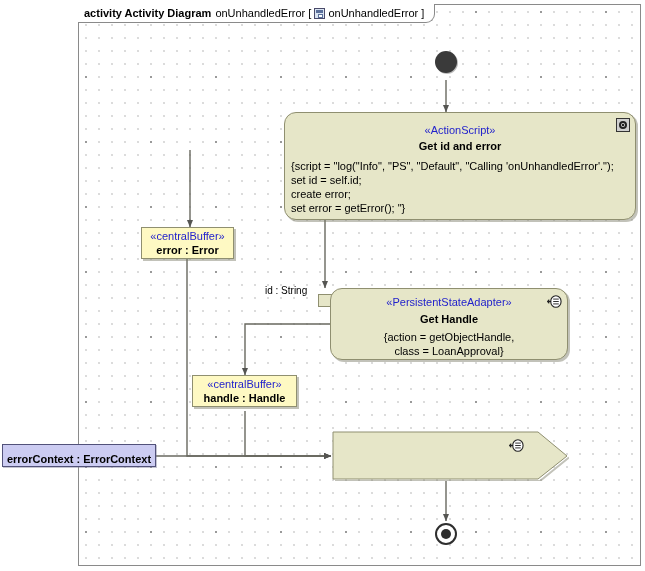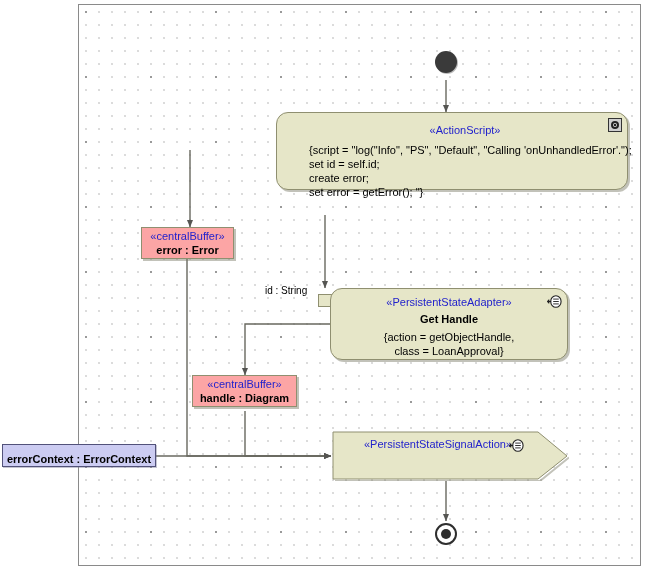--- a/index.html
+++ b/index.html
@@ -62,21 +62,21 @@
   
   .node{position:absolute;box-sizing:border-box;}
 
   .action{
     background:#e6e6c8;
     border:1px solid #8f8f70;
     border-radius:12px;
     box-shadow:2px 2px 0 rgba(120,120,100,0.45);
   }
   .buffer{
-    background:#fca5a5;
+    background:#fef9c3;
     border:1px solid #8f8f70;
     box-shadow:2px 2px 0 rgba(120,120,100,0.45);
     text-align:center;
   }
   .pinnode{
     background:#ccccf2;
     border:1px solid #52527a;
     box-shadow:1px 1px 0 rgba(110,110,140,0.4);
     display:flex;align-items:flex-end;justify-content:center;
   }
@@ -141,20 +141,26 @@
   
   #edges{position:absolute;left:0;top:0;width:645px;height:571px;
          pointer-events:none;}
 </style>
 </head>
 <body>
 
 <div id="canvas">
 
   <div id="frame"></div>
+  <div id="frame-tab">
+    <span class="kw">activity Activity Diagram</span>
+    <span class="nm">onUnhandledError [</span>
+    <span class="diag-icon"></span>
+    <span class="nm" style="margin-left:0">onUnhandledError ]</span>
+  </div>
 
   <svg id="edges">
     <defs>
       <marker id="arrow" markerWidth="9" markerHeight="9" refX="7.4" refY="3.2" orient="auto" markerUnits="userSpaceOnUse">
         <path d="M0,0 L7.6,3.2 L0,6.4 z" fill="#555552"></path>
       </marker>
     </defs>
     <g stroke="#68685f" stroke-width="1.4" fill="none">
 
       <path d="M446,80 L446,112" marker-end="url(#arrow)"></path>
@@ -170,22 +176,23 @@
       <path d="M245,411 L245,456 L331,456" marker-end="url(#arrow)"></path>
 
       <path d="M156,456 L331,456" marker-end="url(#arrow)"></path>
 
       <path d="M446,481 L446,521" marker-end="url(#arrow)"></path>
     </g>
   </svg>
 
   <div class="initial" style="left:435px;top:51px;"></div>
 
-  <div class="node action" style="left:276px;top:112px;width:352px;height:78px;padding-left:26px;">
+  <div class="node action" style="left:284px;top:112px;width:352px;height:108px;">
     <div class="stereo" style="margin-top:11px;">«ActionScript»</div>
+    <div class="nodename" style="margin-top:2px;">Get id and error</div>
     <div class="body-text" style="margin:6px 0 0 6px;">{script = "log("Info", "PS", "Default", "Calling 'onUnhandledError'.");
 set id = self.id;
 create error;
 set error = getError(); "}</div>
     <div class="corner-icon icon-script" style="right:5px;top:5px;"></div>
   </div>
 
   <div class="node buffer" style="left:141px;top:227px;width:93px;height:32px;">
     <div class="stereo" style="margin-top:2px;">«centralBuffer»</div>
     <div class="nodename">error : Error</div>
@@ -202,33 +209,32 @@
 class = LoanApproval}</div>
     <svg class="corner-icon icon-adapter" style="right:5px;top:6px;" viewBox="0 0 16 14">
       <ellipse cx="9.5" cy="7" rx="5.6" ry="6.2" fill="#ffffff" stroke="#222" stroke-width="1.2"></ellipse>
       <path d="M6.6,4.4 L12.6,4.4 M6.6,7 L12.6,7 M6.6,9.6 L12.6,9.6" stroke="#222" stroke-width="1"></path>
       <path d="M0.5,7 L4.4,7 M2.4,5.1 L0.5,7 L2.4,8.9" stroke="#222" stroke-width="1.2" fill="none"></path>
     </svg>
   </div>
 
   <div class="node buffer" style="left:192px;top:375px;width:105px;height:32px;">
     <div class="stereo" style="margin-top:2px;">«centralBuffer»</div>
-    <div class="nodename">handle : Diagram</div>
+    <div class="nodename">handle : Handle</div>
   </div>
 
   <div class="node pinnode" style="left:2px;top:444px;width:154px;height:23px;">
     <span class="nodename" style="font-size:11px;">errorContext : ErrorContext</span>
   </div>
 
   <div class="node" style="left:331px;top:431px;width:238px;height:50px;">
     <svg width="238" height="50" style="position:absolute;left:0;top:0;">
       <path d="M2,1 L207,1 L236,25 L207,48 L2,48 Z" fill="#e6e6c8" stroke="#8f8f70" stroke-width="1"></path>
       <path d="M4,50 L209,50 L238,26.5" fill="none" stroke="rgba(120,120,100,0.45)" stroke-width="2"></path>
     </svg>
-    <div class="stereo" style="position:relative;margin-top:7px;padding-right:24px;">«PersistentStateSignalAction»</div>
     <svg class="corner-icon icon-adapter" style="left:178px;top:8px;" viewBox="0 0 16 14">
       <ellipse cx="9.5" cy="7" rx="5.6" ry="6.2" fill="#ffffff" stroke="#222" stroke-width="1.2"></ellipse>
       <path d="M6.6,4.4 L12.6,4.4 M6.6,7 L12.6,7 M6.6,9.6 L12.6,9.6" stroke="#222" stroke-width="1"></path>
       <path d="M0.5,7 L4.4,7 M2.4,5.1 L0.5,7 L2.4,8.9" stroke="#222" stroke-width="1.2" fill="none"></path>
     </svg>
   </div>
 
   <div class="final" style="left:435px;top:523px;"></div>
 
 </div>

